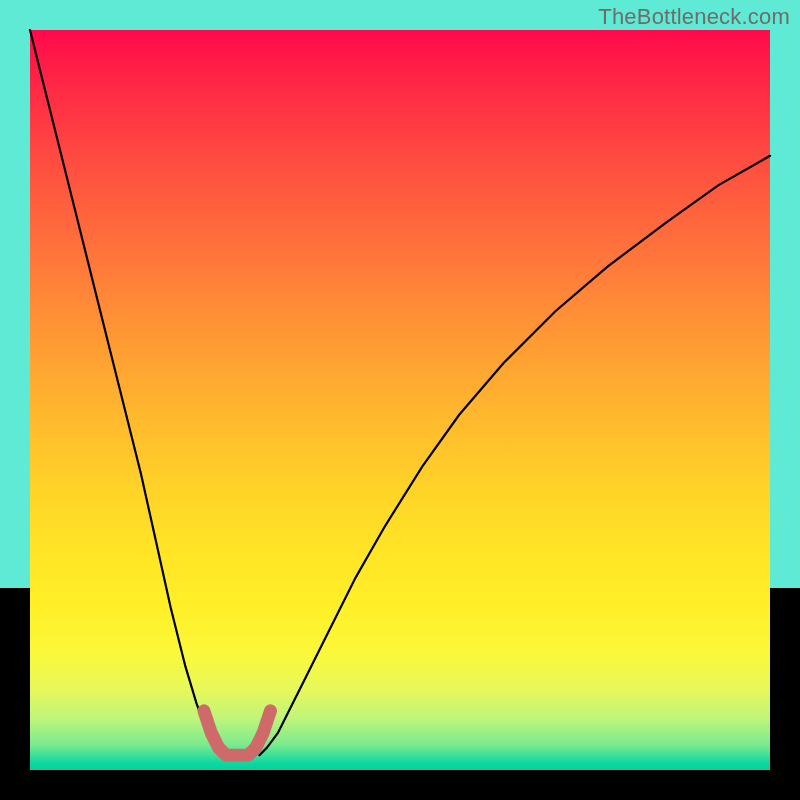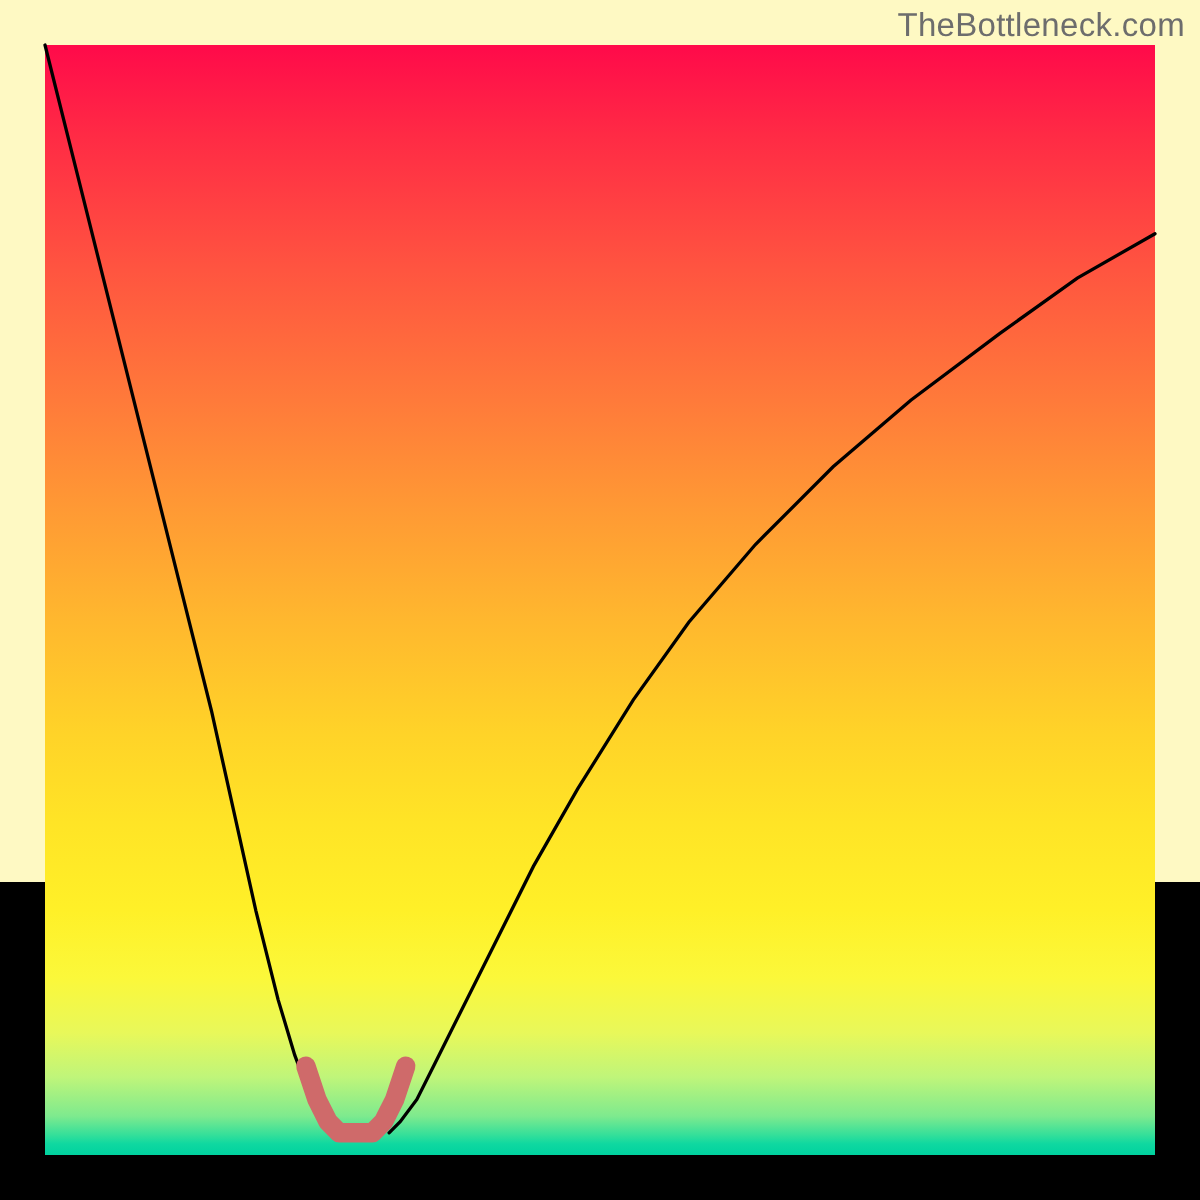--- a/index.html
+++ b/index.html
@@ -8,21 +8,21 @@
     width: 800px;
     height: 800px;
     background: #000;
     font-family: Arial, Helvetica, sans-serif;
     overflow: hidden;
   }
   .frame {
     position: relative;
     width: 800px;
     height: 588px;
-    background: #fef9c3;
+    background: #5eead4;
   }
   .plot {
     position: absolute;
     left: 30px;
     top: 30px;
     width: 740px;
     height: 740px;
     background: linear-gradient(to bottom,
       #ff0a4a 0%,
       #ff2a45 8%,

